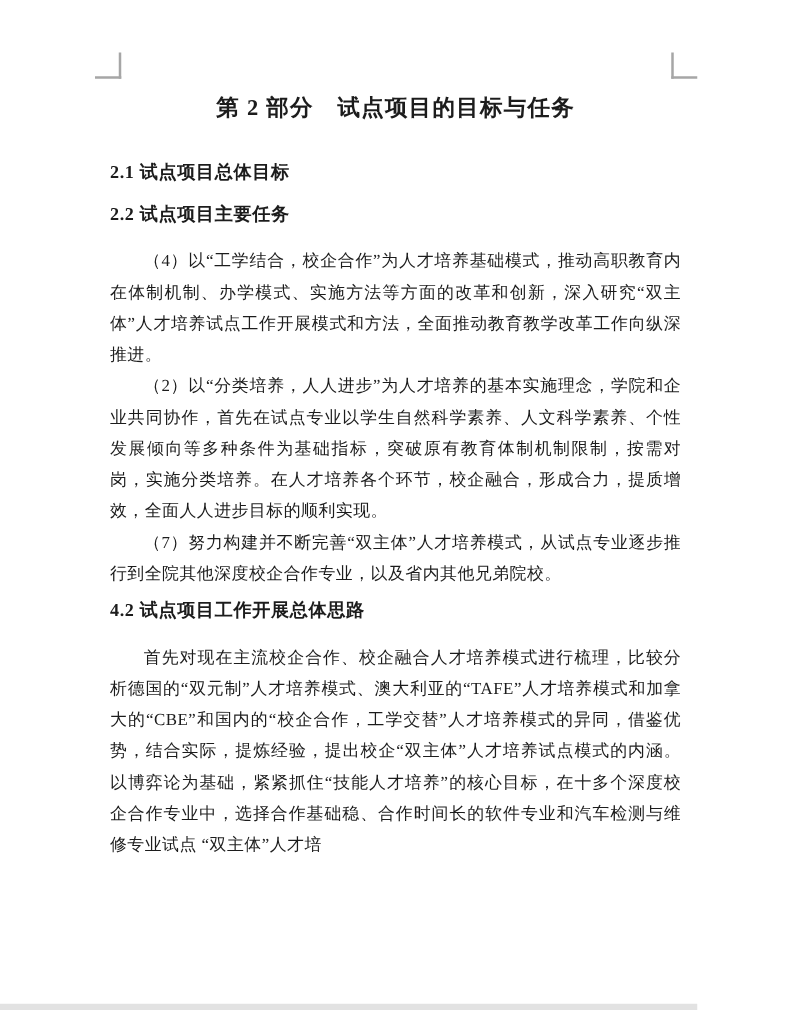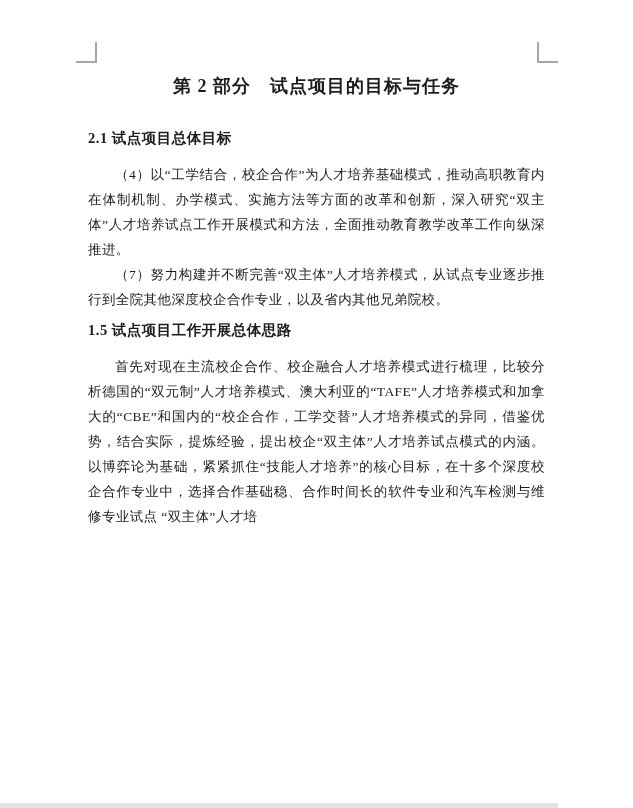--- a/index.html
+++ b/index.html
@@ -83,27 +83,29 @@
   <div class="crop-mark tl"></div>
   <div class="crop-mark tr"></div>
 
   <div class="content">
 
     <h1 class="doc-title">第 2 部分　试点项目的目标与任务</h1>
 
     <h2 class="sec-heading first">2.1 试点项目总体目标</h2>
 
 
+    <h2 class="sec-heading">2.2 试点项目主要任务</h2>
 
     <p class="body-para">（4）以“工学结合，校企合作”为人才培养基础模式，推动高职教育内在体制机制、办学模式、实施方法等方面的改革和创新，深入研究“双主体”人才培养试点工作开展模式和方法，全面推动教育教学改革工作向纵深推进。</p>
 
+    <p class="body-para">（2）以“分类培养，人人进步”为人才培养的基本实施理念，学院和企业共同协作，首先在试点专业以学生自然科学素养、人文科学素养、个性发展倾向等多种条件为基础指标，突破原有教育体制机制限制，按需对岗，实施分类培养。在人才培养各个环节，校企融合，形成合力，提质增效，全面人人进步目标的顺利实现。</p>
 
     <p class="body-para">（7）努力构建并不断完善“双主体”人才培养模式，从试点专业逐步推行到全院其他深度校企合作专业，以及省内其他兄弟院校。</p>
 
-    <h2 class="sec-heading">1.5 试点项目工作开展总体思路</h2>
+    <h2 class="sec-heading">4.2 试点项目工作开展总体思路</h2>
 
     <p class="body-para">首先对现在主流校企合作、校企融合人才培养模式进行梳理，比较分析德国的“双元制”人才培养模式、澳大利亚的“TAFE”人才培养模式和加拿大的“CBE”和国内的“校企合作，工学交替”人才培养模式的异同，借鉴优势，结合实际，提炼经验，提出校企“双主体”人才培养试点模式的内涵。以博弈论为基础，紧紧抓住“技能人才培养”的核心目标，在十多个深度校企合作专业中，选择合作基础稳、合作时间长的软件专业和汽车检测与维修专业试点 “双主体”人才培</p>
 
   </div>
 
   <div class="bottom-strip"></div>
 
 </div>
 
 </body></html>

